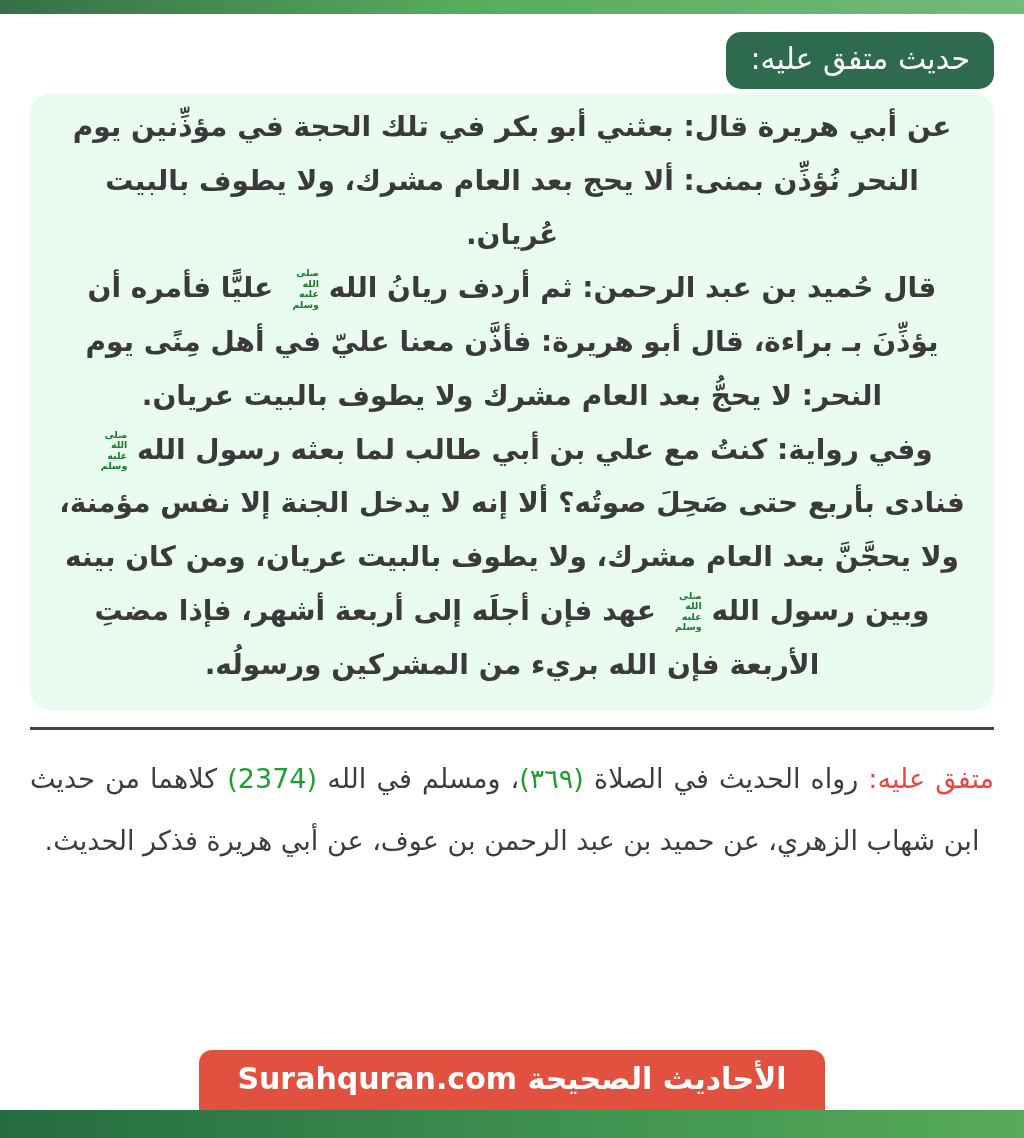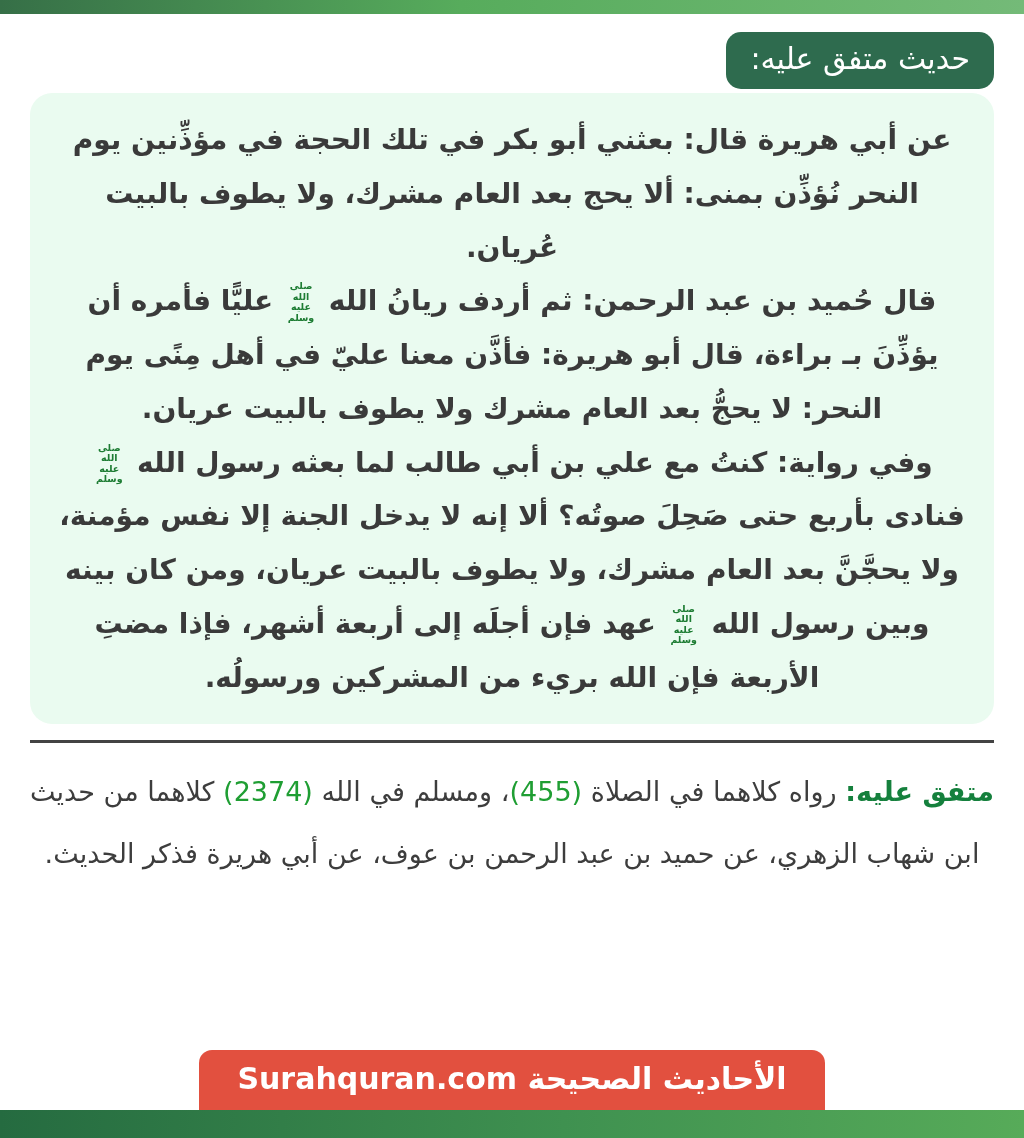--- a/index.html
+++ b/index.html
@@ -30,56 +30,56 @@
     font-size: 30px;
     font-weight: 500;
     padding: 9px 24px 13px 24px;
     border-radius: 15px;
   }
   .hadith-box {
     flex: 0 0 auto;
     margin: 2px 30px 0 30px;
     background: #eafbf0;
     border-radius: 22px;
-    padding: 20px 26px 20px 26px;
+    padding: 7px 26px 20px 26px;
     color: #3a3a3a;
     font-size: 28px;
     font-weight: bold;
     line-height: 1.92;
     text-align: center;
   }
   .hadith-box p { margin: 0; }
   .saw {
     display: inline-block;
     width: 36px;
     font-size: 9.5px;
     line-height: 1.1;
     color: #1d7c33;
     font-weight: 700;
-    text-align: center;
+    text-align: right;
     vertical-align: middle;
     white-space: normal;
   }
   .divider {
     border: 0;
     border-top: 3px solid #434343;
     margin: 16px 30px 6px 30px;
     flex: 0 0 auto;
   }
   .takhrij {
     flex: 0 0 auto;
     margin: 12px 30px 0 30px;
     font-size: 27px;
     font-weight: 400;
     color: #3d3d3d;
     line-height: 2.3;
     text-align: justify;
     text-align-last: center;
   }
-  .takhrij .label { color: #15803d; font-weight: 700; }
+  .takhrij .label { color: #ef4444; font-weight: 400; }
   .takhrij .num { color: #1f9e33; }
   .footer { margin-top: auto; flex: 0 0 auto; text-align: center; }
   .site-badge {
     display: block;
     width: fit-content;
     margin: 0 auto;
     background: #e2503f;
     color: #ffffff;
     font-size: 30px;
     font-weight: 700;
@@ -113,21 +113,21 @@
       <span>قال حُميد بن عبد الرحمن: ثم أردف ريانُ الله </span><span class="saw">صلى الله عليه وسلم</span><span> عليًّا فأمره أن يؤذِّنَ بـ براءة، قال أبو هريرة: فأذَّن معنا عليّ في أهل مِنًى يوم النحر: لا يحجُّ بعد العام مشرك ولا يطوف بالبيت عريان.</span>
     </p>
     <p>
       <span>وفي رواية: كنتُ مع علي بن أبي طالب لما بعثه رسول الله </span><span class="saw">صلى الله عليه وسلم</span><span> فنادى بأربع حتى صَحِلَ صوتُه؟ ألا إنه لا يدخل الجنة إلا نفس مؤمنة، ولا يحجَّنَّ بعد العام مشرك، ولا يطوف بالبيت عريان، ومن كان بينه وبين رسول الله </span><span class="saw">صلى الله عليه وسلم</span><span> عهد فإن أجلَه إلى أربعة أشهر، فإذا مضتِ الأربعة فإن الله بريء من المشركين ورسولُه.</span>
     </p>
   </div>
 
   <hr class="divider">
 
   <p class="takhrij">
-    <span class="label">متفق عليه:</span><span> رواه كلاهما في الصلاة </span><span class="num">(455)</span><span>، ومسلم في الله </span><span class="num">(2374)</span><span> كلاهما من حديث ابن شهاب الزهري، عن حميد بن عبد الرحمن بن عوف، عن أبي هريرة فذكر الحديث.</span>
+    <span class="label">متفق عليه:</span><span> رواه الحديث في الصلاة </span><span class="num">(٣٦٩)</span><span>، ومسلم في الله </span><span class="num">(2374)</span><span> كلاهما من حديث ابن شهاب الزهري، عن حميد بن عبد الرحمن بن عوف، عن أبي هريرة فذكر الحديث.</span>
   </p>
 
   <div class="footer">
     <div class="site-badge">
       <span>الأحاديث الصحيحة Surahquran.com</span>
     </div>
     <div class="bottom-bar"></div>
   </div>
 
 </div>

